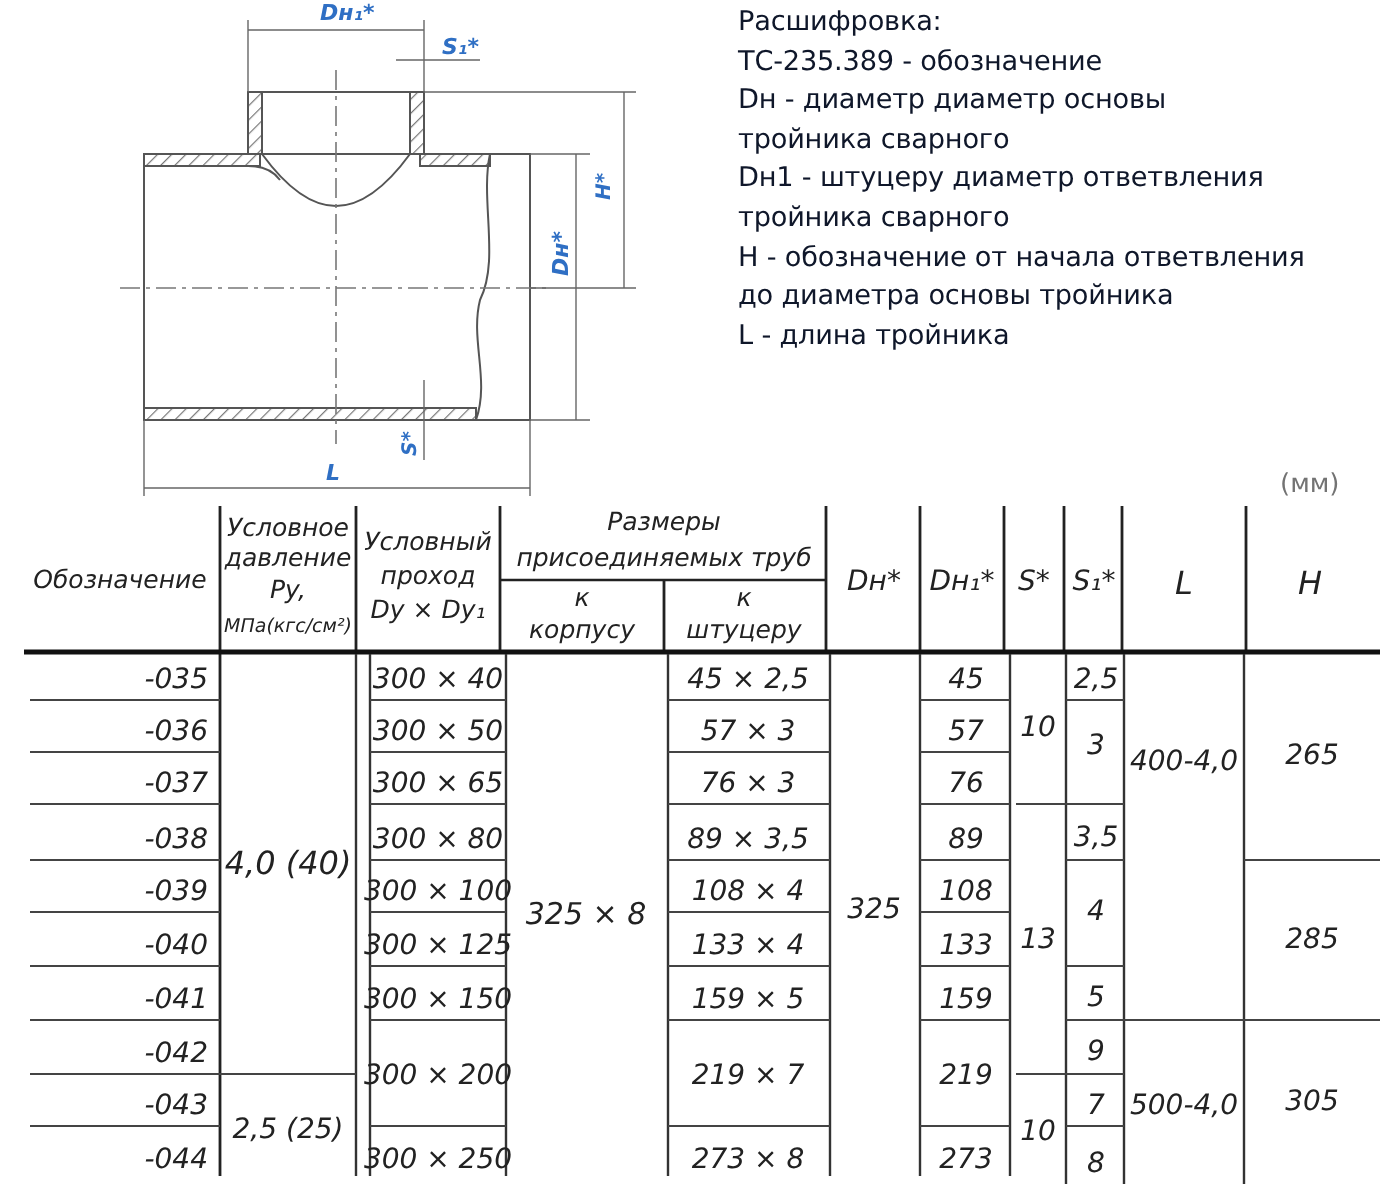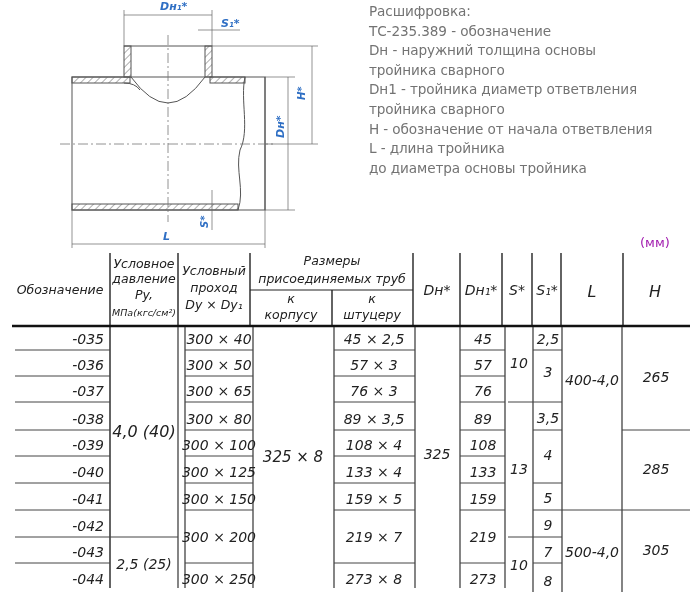--- a/index.html
+++ b/index.html
@@ -1,20 +1,20 @@
 <!DOCTYPE html>
 <html><head>
 <meta charset="utf-8">
 <style>
   html, body { margin: 0; padding: 0; background: #ffffff; }
   body { width: 700px; height: 595px; position: relative; overflow: hidden; font-family: "DejaVu Sans", sans-serif; color: #1a1a1a; }
   .drawing { position: absolute; left: 0; top: 0; width: 340px; height: 250px; }
-  .legend { position: absolute; left: 369px; top: 2px; width: 330px; font-family: "DejaVu Sans", sans-serif; font-size: 13.6px; line-height: 19.6px; color: #737373; letter-spacing: -0.1px; }
+  .legend { position: absolute; left: 369px; top: 2px; width: 330px; font-family: "DejaVu Sans", sans-serif; font-size: 13.6px; line-height: 19.6px; color: #0f172a; letter-spacing: -0.1px; }
   .legend div { white-space: nowrap; }
-  .units { position: absolute; left: 640px; top: 235px; font-size: 13px; font-family: "DejaVu Sans", sans-serif; color: #a21caf; }
+  .units { position: absolute; left: 640px; top: 235px; font-size: 13px; font-family: "DejaVu Sans", sans-serif; color: #737373; }
   .tbl { position: absolute; left: 0; top: 0; width: 700px; height: 595px; }
   .it { font-family: "DejaVu Sans", sans-serif; font-style: italic; fill: #222; }
   .hd { font-size: 12.5px; }
   .cell { font-size: 14px; }
 </style>
 </head>
 <body>
 
 <svg class="drawing" viewBox="0 0 340 250" xmlns="http://www.w3.org/2000/svg">
   <defs>
@@ -71,27 +71,27 @@
     <text x="305" y="100" font-size="10" transform="rotate(-90 305 100)">H*</text>
     <text x="284" y="138" font-size="11" transform="rotate(-90 284 138)">Dн*</text>
     <text x="208" y="228" font-size="10" transform="rotate(-90 208 228)">S*</text>
     <text x="163" y="240" font-size="11">L</text>
   </g>
 </svg>
 
 <div class="legend">
   <div>Расшифровка:</div>
   <div>ТС-235.389 - обозначение</div>
-  <div>Dн - наружний толщина основы</div>
+  <div>Dн - диаметр диаметр основы</div>
   <div>тройника сварного</div>
-  <div>Dн1 - тройника диаметр ответвления</div>
+  <div>Dн1 - штуцеру диаметр ответвления</div>
   <div>тройника сварного</div>
   <div>H - обозначение от начала ответвления</div>
+  <div>до диаметра основы тройника</div>
   <div>L - длина тройника</div>
-  <div>до диаметра основы тройника</div>
 </div>
 
 <div class="units">(мм)</div>
 
 <svg class="tbl" viewBox="0 0 700 595" xmlns="http://www.w3.org/2000/svg">
 
   <g stroke="#222" stroke-width="1.4">
     <line x1="110" y1="253" x2="110" y2="588"></line>
     <line x1="178" y1="253" x2="178" y2="327"></line>
     <line x1="250" y1="253" x2="250" y2="327"></line>

